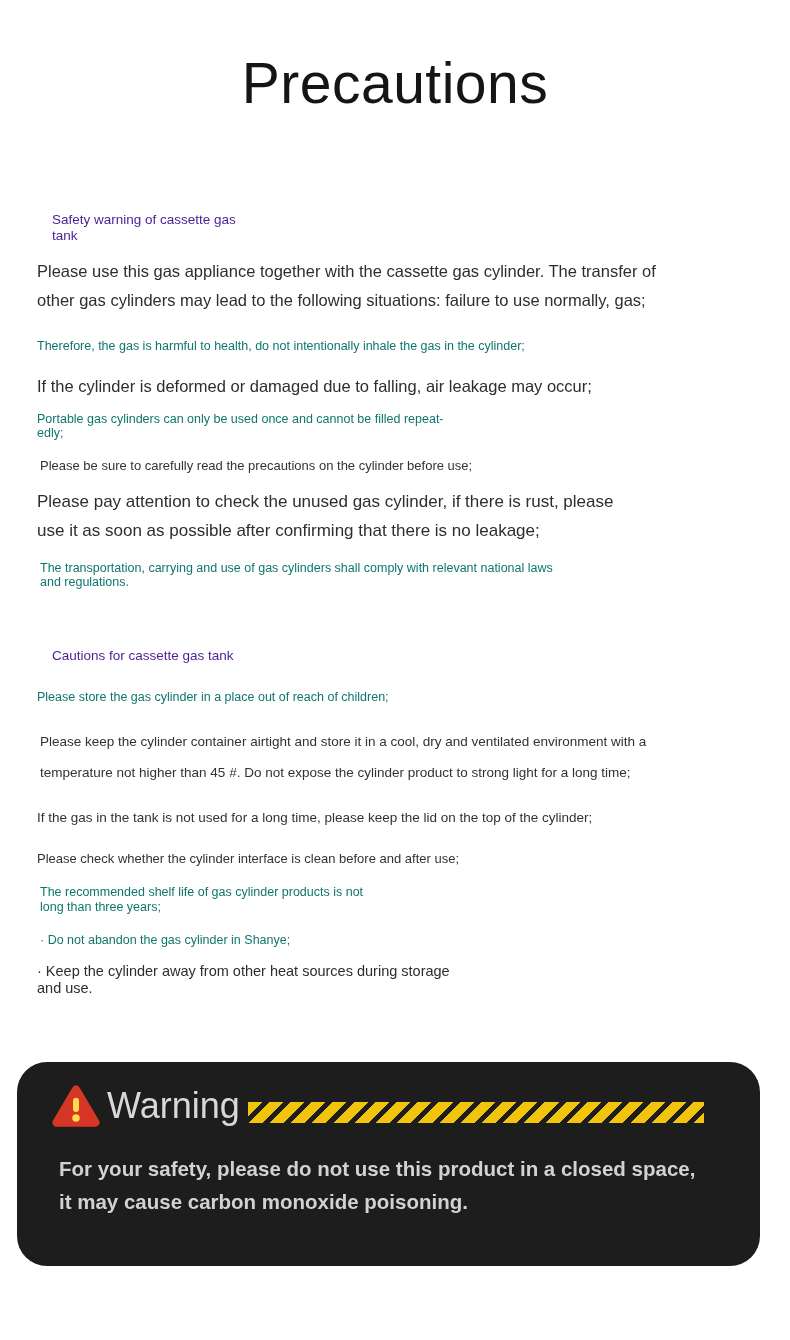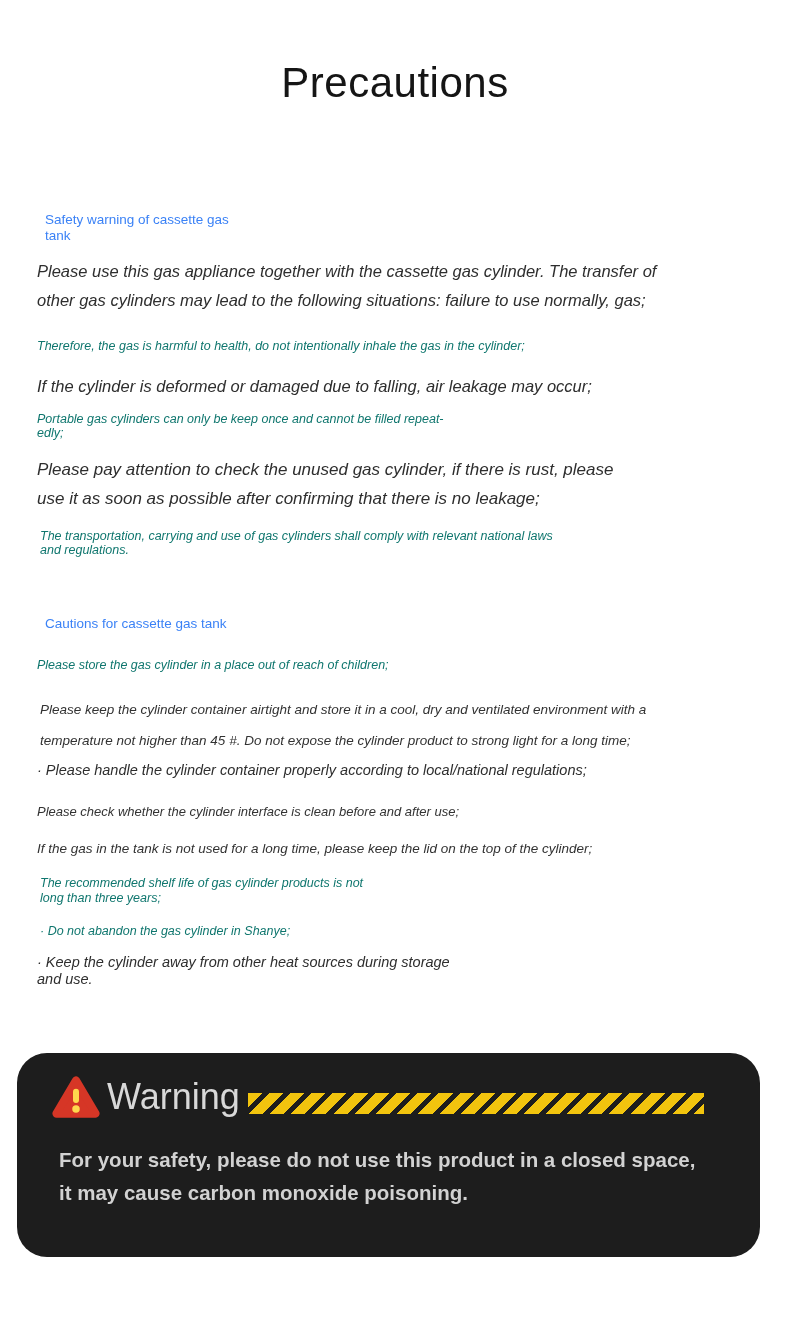--- a/index.html
+++ b/index.html
@@ -9,40 +9,40 @@
     width: 790px;
     height: 1340px;
     overflow: hidden;
     font-family: "Liberation Sans", sans-serif;
   }
   h1, h2, p { margin: 0; padding: 0; font-weight: normal; }
 
   .page-title {
     margin-top: 52px;
     text-align: center;
-    font-size: 42px;
+    font-size: 57px;
     line-height: 62px;
     color: #151515;
     letter-spacing: 0.5px;
   }
 
   .content {
     padding: 0 34px 0 37px;
     color: #333333;
   }
 
   .sec-heading {
     font-size: 13.5px;
     line-height: 16px;
-    color: #3b82f6;
-    margin-left: 8px;
+    color: #4c1d95;
+    margin-left: 15px;
     white-space: pre-line;
   }
 
-  .p { white-space: pre-line; color: #333333; font-style: italic; }
+  .p { white-space: pre-line; color: #333333; }
   .p.lg  { font-size: 16.5px; line-height: 29px;  color: #2e2e2e; }
   .p.lg2 { font-size: 17px;   line-height: 29px;  color: #2e2e2e; }
   .p.md  { font-size: 13.5px; line-height: 16px;  color: #323232; }
   .p.md2 { font-size: 14.5px; line-height: 17px;  color: #2e2e2e; }
   .p.mdw { font-size: 13.5px; line-height: 31px;  color: #323232; }
   .p.sm  { font-size: 12.5px; line-height: 14.5px; color: #0f766e; }
   .p.sm2 { font-size: 13px;   line-height: 15px;  color: #333333; }
 
   .warning-box {
     margin: 65px 30px 0 17px;
@@ -94,35 +94,35 @@
 
 <main class="content">
 
   <h2 class="sec-heading" style="margin-top:98px">Safety warning of cassette gas
 tank</h2>
 
   <p class="p lg" style="margin-top:13px">Please use this gas appliance together with the cassette gas cylinder. The transfer of
 other gas cylinders may lead to the following situations: failure to use normally, gas;</p>
   <p class="p sm" style="margin-top:24px">Therefore, the gas is harmful to health, do not intentionally inhale the gas in the cylinder;</p>
   <p class="p lg" style="margin-top:22px;line-height:21px">If the cylinder is deformed or damaged due to falling, air leakage may occur;</p>
-  <p class="p sm" style="margin-top:15px">Portable gas cylinders can only be keep once and cannot be filled repeat-
+  <p class="p sm" style="margin-top:15px">Portable gas cylinders can only be used once and cannot be filled repeat-
 edly;</p>
+  <p class="p sm2" style="margin-top:17px;margin-left:3px">Please be sure to carefully read the precautions on the cylinder before use;</p>
   <p class="p lg2" style="margin-top:14px">Please pay attention to check the unused gas cylinder, if there is rust, please
 use it as soon as possible after confirming that there is no leakage;</p>
   <p class="p sm" style="margin-top:16px;margin-left:3px">The transportation, carrying and use of gas cylinders shall comply with relevant national laws
 and regulations.</p>
 
   <h2 class="sec-heading" style="margin-top:58px">Cautions for cassette gas tank</h2>
 
   <p class="p sm" style="margin-top:26px">Please store the gas cylinder in a place out of reach of children;</p>
   <p class="p mdw" style="margin-top:22px;margin-left:3px">Please keep the cylinder container airtight and store it in a cool, dry and ventilated environment with a
 temperature not higher than 45 #. Do not expose the cylinder product to strong light for a long time;</p>
-  <p class="p md2" style="margin-top:6px">· Please handle the cylinder container properly according to local/national regulations;</p>
+  <p class="p md" style="margin-top:22px">If the gas in the tank is not used for a long time, please keep the lid on the top of the cylinder;</p>
   <p class="p sm2" style="margin-top:25px">Please check whether the cylinder interface is clean before and after use;</p>
-  <p class="p md" style="margin-top:22px">If the gas in the tank is not used for a long time, please keep the lid on the top of the cylinder;</p>
   <p class="p sm" style="margin-top:19px;margin-left:3px">The recommended shelf life of gas cylinder products is not
 long than three years;</p>
   <p class="p sm" style="margin-top:19px;margin-left:3px">· Do not abandon the gas cylinder in Shanye;</p>
   <p class="p md2" style="margin-top:15px">· Keep the cylinder away from other heat sources during storage
 and use.</p>
 
 </main>
 
 <section class="warning-box">
   <div class="warning-header">

